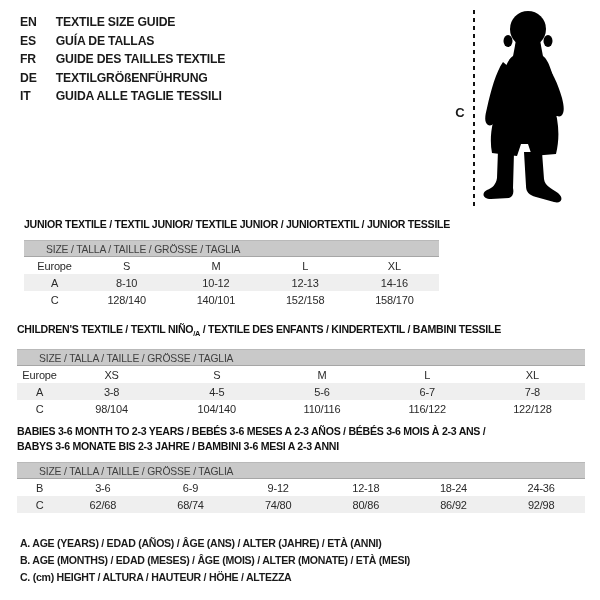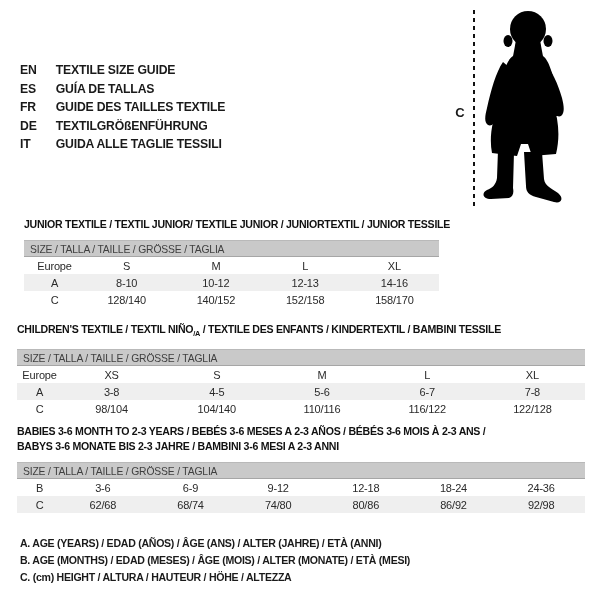--- a/index.html
+++ b/index.html
@@ -3,41 +3,41 @@
 <meta charset="utf-8">
 <style>
   html, body { margin:0; padding:0; }
   body {
     width:600px; height:600px; background:#ffffff; position:relative;
     font-family:"Liberation Sans", sans-serif; color:#1a1a1a; overflow:hidden;
   }
   .abs { position:absolute; }
 
   
-  .langs { left:20px; top:13px;margin-top:48px; }
+  .langs { left:20px; top:13px; }
   .lang-row { display:flex; font-weight:bold; font-size:13px; line-height:18.5px;
               letter-spacing:-0.2px; transform:scaleX(0.94); transform-origin:0 50%;
               white-space:nowrap; }
   .lang-code { width:38px; }
 
   
   .measure-line { left:473px; top:10px; width:2px; height:197px;
     background:repeating-linear-gradient(to bottom,#111 0 4px,transparent 4px 8px); }
   .height-label { left:452px; top:105px; width:16px; text-align:center;
     font-weight:bold; font-size:13px; }
   .baby { left:483px; top:8px; }
 
   
   .blk { position:absolute; }
   .tbl-title { font-weight:bold; font-size:11.5px; line-height:15px; color:#111;
     letter-spacing:-0.3px; white-space:nowrap; transform:scaleX(0.92);
     transform-origin:0 0; margin-bottom:8px; }
   .size-bar { background:#c9c9c9; border-top:1px solid #b9b9b9;
     border-bottom:1px solid #a6a6a6; height:17px; line-height:17px;
-    box-sizing:border-box; padding-left:6px; font-size:11.5px; color:#3f3f3f; }
+    box-sizing:border-box; padding-left:22px; font-size:11.5px; color:#3f3f3f; }
   .size-bar span { display:inline-block; transform:scaleX(0.9);
     transform-origin:0 50%; white-space:nowrap; letter-spacing:-0.2px; }
   table { width:100%; border-collapse:collapse; table-layout:fixed; }
   td { font-size:11px; height:17px; padding:0; text-align:center; color:#2a2a2a;
        letter-spacing:-0.2px; }
   td.lbl { text-align:center; padding-left:3px; }
   tr.shaded { background:#efefef; }
 
   
   .footnotes { left:20px; top:535px; }
@@ -114,21 +114,21 @@
       <tr class="shaded">
         <td class="lbl">A</td>
         <td>8-10</td>
         <td>10-12</td>
         <td>12-13</td>
         <td>14-16</td>
       </tr>
       <tr>
         <td class="lbl">C</td>
         <td>128/140</td>
-        <td>140/152</td>
+        <td>140/101</td>
         <td>152/158</td>
         <td>158/170</td>
       </tr>
     </tbody>
   </table>
 </div>
 
 <div class="blk" style="left:17px; top:322px; width:568px;">
   <div class="tbl-title">
     <span>CHILDREN'S TEXTILE / TEXTIL NIÑO</span><sub class="small">/A</sub><span> / TEXTILE DES ENFANTS / KINDERTEXTIL / BAMBINI TESSILE</span>

